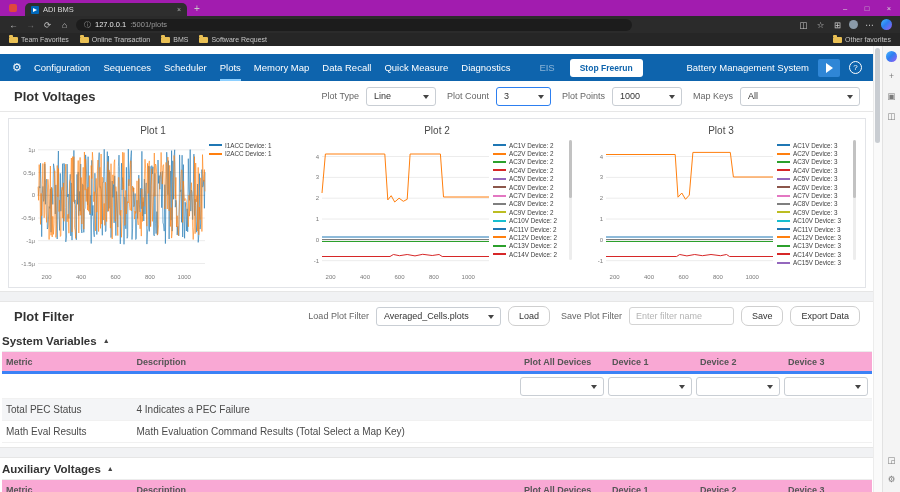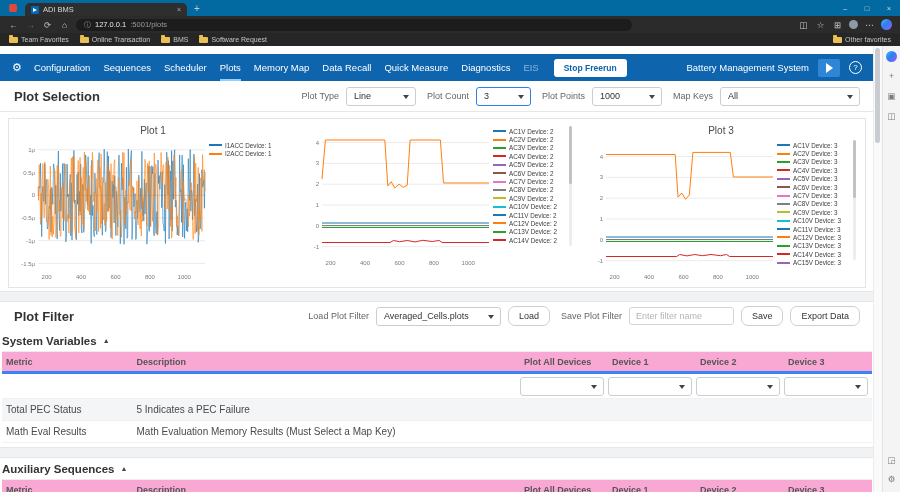--- a/index.html
+++ b/index.html
@@ -1,19 +1,19 @@
 <!DOCTYPE html>
 <html><head>
 <meta charset="utf-8">
 <style>
   html,body{margin:0;padding:0;background:#ddd;}
   .win{position:relative;width:900px;height:492px;background:#fff;overflow:hidden;
        font-family:"Liberation Sans",sans-serif;-webkit-font-smoothing:antialiased;}
   
-  .titlebar{position:absolute;top:0;left:0;right:0;height:16px;background:#0369a1;display:flex;align-items:center;}
+  .titlebar{position:absolute;top:0;left:0;right:0;height:16px;background:#a21caf;display:flex;align-items:center;}
   .ws-icon{width:8px;height:8px;border-radius:2px;background:#e0483e;margin:0 8px 0 9px;flex:none;}
   .tab{height:13px;margin-top:3px;width:150px;background:#2e2e2e;border-radius:5px 5px 0 0;display:flex;align-items:center;padding:0 6px;gap:4px;color:#d8d8d8;font-size:7.5px;}
   .favicon{width:8px;height:8px;background:#0067b9;border-radius:1px;display:flex;align-items:center;justify-content:center;flex:none;}
   .fav-tri{width:0;height:0;border-left:4px solid #fff;border-top:2.5px solid transparent;border-bottom:2.5px solid transparent;}
   .tab-title{flex:1;overflow:hidden;white-space:nowrap;}
   .tab-close{color:#aaa;font-size:7px;}
   .newtab{color:#c8c8c8;font-size:10px;margin-left:7px;}
   .win-controls{margin-left:auto;display:flex;}
   .wc{width:22px;height:16px;display:flex;align-items:center;justify-content:center;color:#d8d8d8;font-size:7.5px;}
   .toolbar{position:absolute;top:16px;left:0;right:0;height:17px;background:#2b2b2b;display:flex;align-items:center;gap:6px;padding:0 8px;}
@@ -38,36 +38,36 @@
   
   .page{position:absolute;top:46px;left:0;width:882px;height:446px;background:#fff;overflow:hidden;}
   .content{position:absolute;left:0;top:0;width:874px;height:446px;overflow:hidden;}
   .page-scroll{position:absolute;top:0;right:0;width:8px;height:446px;background:#fafafa;border-left:1px solid #ececec;}
   .page-scroll .thumb{position:absolute;top:2px;left:1px;width:5px;height:95px;background:#c9cdd2;border-radius:3px;}
   
   .appnav{margin-top:8px;height:27px;background:#0e64ad;display:flex;align-items:center;padding:0 12px;color:#fff;}
   .gear{font-size:11px;margin-right:12px;}
   .nav-item{font-size:9.5px;margin-right:13px;height:27px;line-height:27px;position:relative;white-space:nowrap;cursor:pointer;}
   .nav-item.active::after{content:"";position:absolute;left:0;right:0;bottom:0;height:2.5px;background:#8ed0ff;}
-  .nav-item.dim{opacity:.5;}
+  .nav-item.dim{opacity:.5;margin-left:16px;}
   .stop-btn{background:#fff;color:#0e64ad;font-size:8.5px;font-weight:bold;border:none;border-radius:3px;padding:4px 10px;margin-left:2px;font-family:inherit;}
   .nav-right{margin-left:auto;display:flex;align-items:center;gap:9px;}
   .app-title{font-size:9.5px;margin-left:29px;}
   .adi-logo{width:22px;height:18px;background:#2f86d6;border-radius:2px;display:flex;align-items:center;justify-content:center;}
   .adi-logo .tri{width:0;height:0;border-left:7px solid #fff;border-top:5px solid transparent;border-bottom:5px solid transparent;}
   .help{width:13px;height:13px;border:1.3px solid #fff;border-radius:50%;display:flex;align-items:center;justify-content:center;font-size:8px;box-sizing:border-box;}
   
   .psrow{height:30px;display:flex;align-items:center;padding:0 14px;border-bottom:1px solid #e7e7e7;background:#fff;}
   .sec-title{font-size:13px;font-weight:bold;color:#333;}
   .ps-controls{margin-left:auto;display:flex;align-items:center;gap:7px;}
   .ctl-label{font-size:9px;color:#666;margin-left:4px;}
   .select{position:relative;height:19px;border:1px solid #c9ced4;border-radius:3px;background:#fff;display:flex;align-items:center;padding:0 18px 0 7px;font-size:9px;color:#333;box-sizing:border-box;}
   .select::after{content:"";position:absolute;right:6px;top:7px;border-left:3.5px solid transparent;border-right:3.5px solid transparent;border-top:4.5px solid #444;}
   .select.focus{border:1.5px solid #2d7ff0;}
-  .w70{width:70px}.w55{width:55px}.w120{width:140px}.w125{width:125px}.w84{width:84px}
+  .w70{width:70px}.w55{width:55px}.w120{width:120px}.w125{width:125px}.w84{width:84px}
   
   .plots-card{margin:6px 8px 0;border:1px solid #e2e4e8;background:#fff;height:170px;display:flex;padding:3px 2px;box-sizing:border-box;}
   .plot-panel{flex:1;display:flex;flex-direction:column;min-width:0;}
   .plot-title{text-align:center;font-size:10px;color:#4a4a4a;margin:3px 0 0;}
   .plot-body{display:flex;flex:1;}
   svg.chart{width:198px;height:146px;flex:none;}
   .legend{position:relative;width:80px;padding-top:5px;overflow:hidden;}
   .leg-item{display:flex;align-items:center;gap:3px;height:8.4px;white-space:nowrap;}
   .leg-swatch{width:13px;height:2px;flex:none;}
   .leg-label{font-size:6.3px;color:#3c3c3c;}
@@ -189,21 +189,21 @@
         <div class="nav-right">
           <span class="app-title">Battery Management System</span>
           <span class="adi-logo">
               <span class="tri"></span>
             </span>
           <span class="help">?</span>
         </div>
       </div>
 
       <div class="psrow">
-        <span class="sec-title">Plot Selection</span>
+        <span class="sec-title">Plot Voltages</span>
         <div class="ps-controls">
           <span class="ctl-label">Plot Type</span>
           <div class="select w70">
               <span>Line</span>
             </div>
           <span class="ctl-label">Plot Count</span>
           <div class="select w55 focus">
               <span>3</span>
             </div>
           <span class="ctl-label">Plot Points</span>
@@ -248,20 +248,21 @@
                   <span class="leg-label">I1ACC Device: 1</span>
                 </div>
                 <div class="leg-item">
                   <span class="leg-swatch" style="background: rgb(255, 127, 14);"></span>
                   <span class="leg-label">I2ACC Device: 1</span>
                 </div>
               </div>
             </div>
         </div>
         <div class="plot-panel">
+          <div class="plot-title">Plot 2</div>
           <div class="plot-body">
               <svg class="chart" viewBox="0 0 198 146">
                 <line x1="27" x2="194" y1="20.5" y2="20.5" stroke="#ececec" stroke-width="1"></line>
                 <text x="24" y="22.5" text-anchor="end" font-size="6" fill="#7a7a7a" font-family="Liberation Sans, sans-serif">4</text>
                 <line x1="27" x2="194" y1="41.4" y2="41.4" stroke="#ececec" stroke-width="1"></line>
                 <text x="24" y="43.4" text-anchor="end" font-size="6" fill="#7a7a7a" font-family="Liberation Sans, sans-serif">3</text>
                 <line x1="27" x2="194" y1="62.2" y2="62.2" stroke="#ececec" stroke-width="1"></line>
                 <text x="24" y="64.2" text-anchor="end" font-size="6" fill="#7a7a7a" font-family="Liberation Sans, sans-serif">2</text>
                 <line x1="27" x2="194" y1="83.0" y2="83.0" stroke="#ececec" stroke-width="1"></line>
                 <text x="24" y="85.0" text-anchor="end" font-size="6" fill="#7a7a7a" font-family="Liberation Sans, sans-serif">1</text>
@@ -480,41 +481,41 @@
             </span>
           <span class="c-dev">
               <span class="select w84"></span>
             </span>
           <span class="c-dev">
               <span class="select w84"></span>
             </span>
         </div>
         <div class="trow alt">
           <span class="td c-metric">Total PEC Status</span>
-          <span class="td c-desc">5 Indicates a PEC Failure</span>
+          <span class="td c-desc">4 Indicates a PEC Failure</span>
           <span class="c-dev"></span>
             <span class="c-dev"></span>
             <span class="c-dev"></span>
             <span class="c-dev"></span>
         </div>
         <div class="trow">
           <span class="td c-metric">Math Eval Results</span>
-          <span class="td c-desc">Math Evaluation Memory Results (Must Select a Map Key)</span>
+          <span class="td c-desc">Math Evaluation Command Results (Total Select a Map Key)</span>
           <span class="c-dev"></span>
             <span class="c-dev"></span>
             <span class="c-dev"></span>
             <span class="c-dev"></span>
         </div>
       </div>
 
       <div class="gap-band" style="margin-top:4px;"></div>
 
       <div class="tablesec">
         <div class="collapse-row">
-          <span class="col-title">Auxiliary Sequences</span>
+          <span class="col-title">Auxiliary Voltages</span>
           <span class="col-caret">▲</span>
         </div>
         <div class="thead">
           <span class="th c-metric">Metric</span>
           <span class="th c-desc">Description</span>
           <span class="th c-dev">Plot All Devices</span>
           <span class="th c-dev">Device 1</span>
           <span class="th c-dev">Device 2</span>
           <span class="th c-dev">Device 3</span>
         </div>

